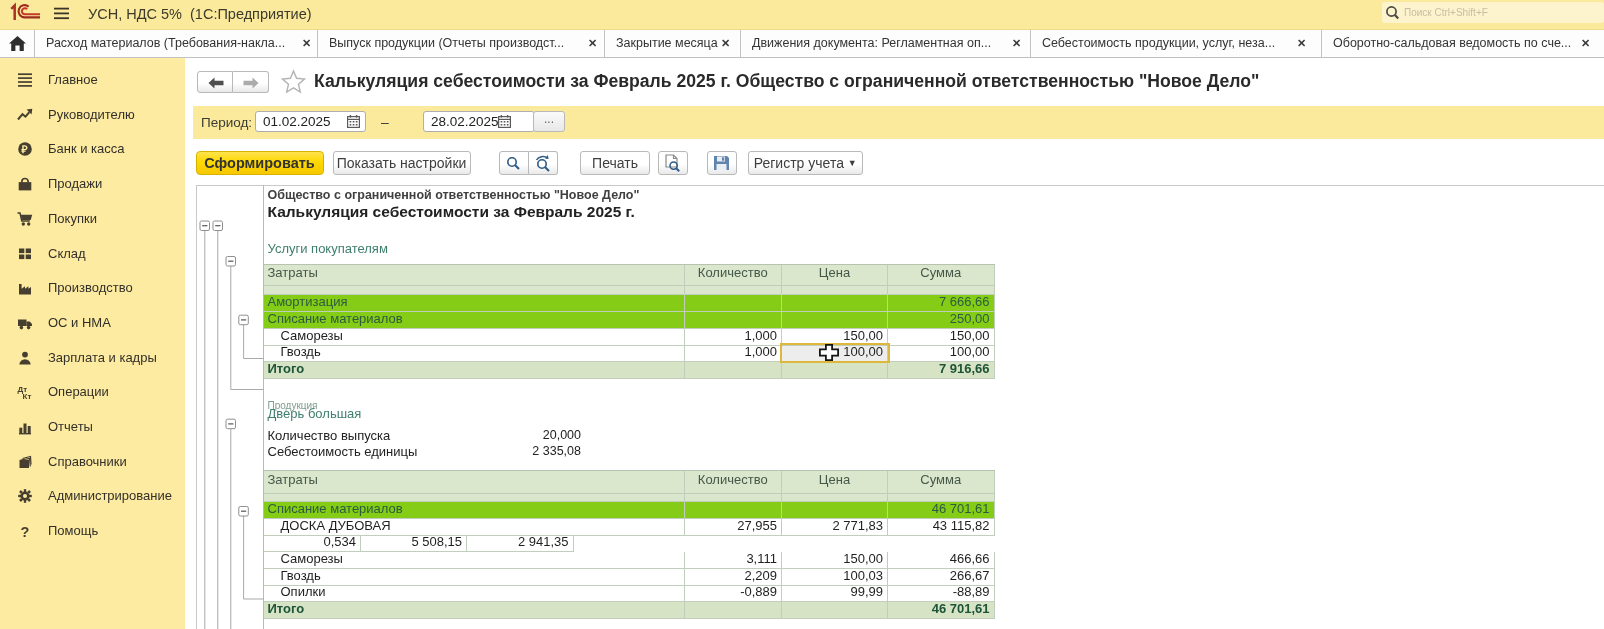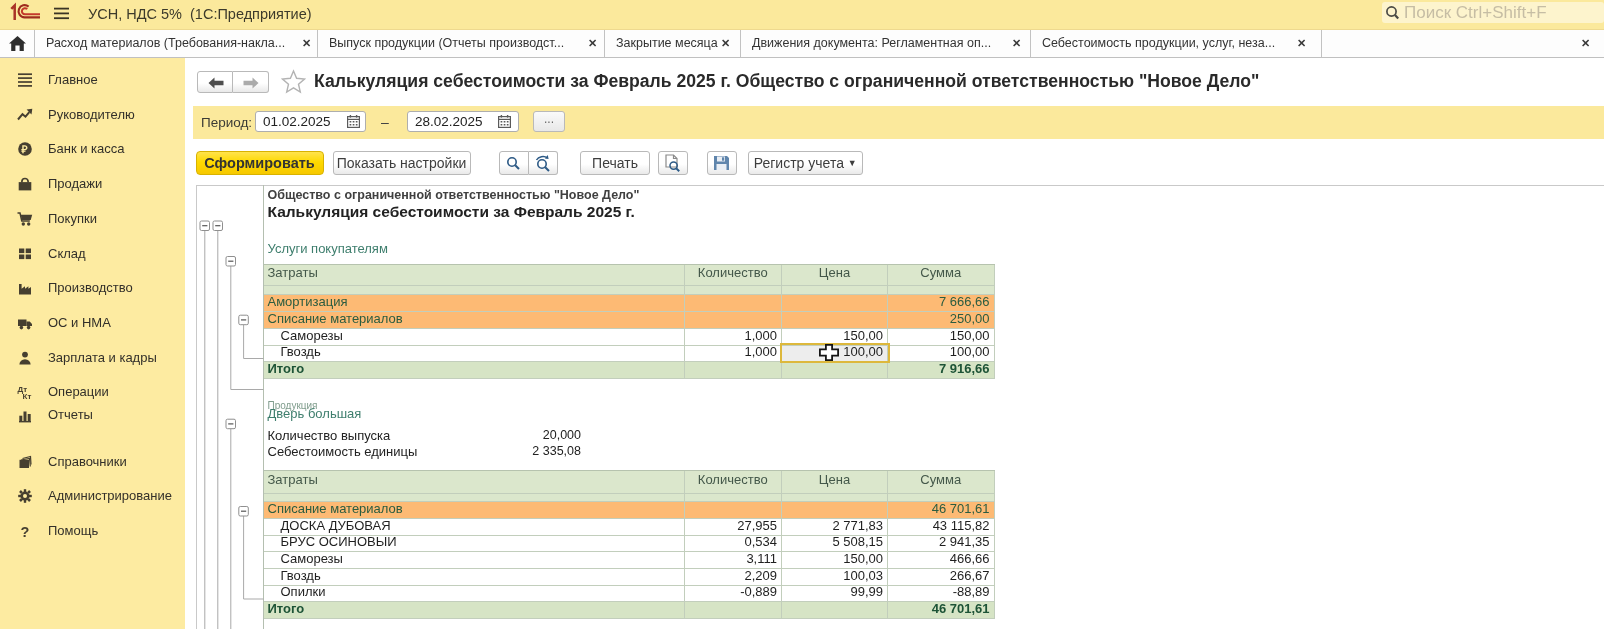--- a/index.html
+++ b/index.html
@@ -2,21 +2,21 @@
 <html><head><meta charset="utf-8">
 <style>
 * { margin:0; padding:0; box-sizing:border-box; }
 html,body { width:1604px; height:629px; overflow:hidden; font-family:"Liberation Sans", sans-serif; background:#fff; }
 .abs { position:absolute; }
 body { position:relative; }
 
 #topbar { left:0; top:0; width:1604px; height:30px; background:#fbe99c; border-bottom:1px solid #eed98f; }
 #apptitle { left:88px; top:0; height:29px; line-height:29px; font-size:14.5px; color:#3c3a2b; }
 #searchbox { left:1382px; top:2px; width:222px; height:21px; background:#fdf4cd; border-radius:3px; }
-#searchtxt { left:1404px; top:2px; height:21px; line-height:21px; font-size:17px; color:#c6bda4; }
+#searchtxt { left:1404px; top:2px; height:21px; line-height:21px; font-size:10px; color:#c6bda4; }
 
 #tabbar { left:0; top:30px; width:1604px; height:28px; background:#f2f2f2; border-bottom:1px solid #c0c0c0; }
 .tab { top:30px; height:28px; background:#fdfdfd; border-right:1px solid #c2c2c2; border-bottom:1px solid #c0c0c0; }
 .tab .tx { position:absolute; left:11px; top:0; height:26px; line-height:26px; font-size:12.5px; color:#333; white-space:nowrap; }
 .tab .cl { position:absolute; top:0; height:26px; line-height:27px; font-size:11px; color:#3a3a3a; font-weight:bold; }
 
 #sidebar { left:0; top:58px; width:185px; height:571px; background:#fdeba1; }
 .mi { position:absolute; left:0; width:185px; height:20px; }
 .mi .lbl { position:absolute; left:48px; top:0; height:20px; line-height:20px; font-size:13px; color:#33302a; white-space:nowrap; }
 .mi svg { position:absolute; left:17px; top:2px; }
@@ -29,21 +29,21 @@
 .dinput { position:absolute; top:110.5px; height:21.5px; background:#fff; border:1px solid #aeaeae; border-radius:3px; }
 .dinput .dtx { position:absolute; left:7px; top:0; height:20px; line-height:20px; font-size:13.5px; color:#222; }
 
 .rline { position:absolute; background:#c9c9c9; }
 .t { position:absolute; white-space:nowrap; }
 .rw { position:absolute; left:263.5px; width:731px; display:flex; }
 .cell { border-right:1px solid #c2cebc; border-bottom:1px solid #c2cebc; padding:0 4px 3px 4px; font-size:13px; display:flex; align-items:center; height:100%; overflow:hidden; white-space:nowrap; }
 .c1 { width:421px; } .c2 { width:97.5px; } .c3 { width:106px; } .c4 { width:106.5px; }
 .num { justify-content:flex-end; }
 .hd { background:#dbe7cc; color:#44584a; padding-bottom:5px; }
-.grp { background:#fdba74; color:#2b5c40; }
+.grp { background:#84cc16; color:#2b5c40; }
 .wht { background:#fff; color:#1f1f1f; }
 .tot { background:#d6e4c5; color:#1d5336; font-weight:bold; }
 .hdc { justify-content:center; }
 </style></head>
 <body>
 <div class="abs" id="topbar"></div>
 <div class="abs" id="apptitle">УСН, НДС 5%&nbsp; (1С:Предприятие)</div>
 <div class="abs" id="searchbox"></div>
 <svg class="abs" style="left:1385px;top:5px" width="15" height="16" viewBox="0 0 15 16">
     <circle cx="6.5" cy="6.5" r="4.6" fill="none" stroke="#4a4a45" stroke-width="1.7"></circle>
@@ -83,20 +83,21 @@
   </div>
 <div class="abs tab" style="left:741px;width:290px">
     <span class="tx">Движения документа: Регламентная оп...</span>
     <span class="cl" style="left:271px">✕</span>
   </div>
 <div class="abs tab" style="left:1031px;width:291px">
     <span class="tx">Себестоимость продукции, услуг, неза...</span>
     <span class="cl" style="left:266px">✕</span>
   </div>
 <div class="abs tab" style="left:1322px;width:282px;border-right:none">
+    <span class="tx">Оборотно-сальдовая ведомость по сче...</span>
     <span class="cl" style="left:259px">✕</span>
   </div>
 
 <div class="abs" id="main"></div>
 <div class="abs" id="sidebar"></div>
 
 <div class="mi" style="top:70px">
     <svg width="16" height="16" viewBox="0 0 16 16">
       <g stroke="#463f30" stroke-width="1.7">
         <line x1="1" y1="2.2" x2="15" y2="2.2"></line>
@@ -170,21 +171,21 @@
     </svg>
     <span class="lbl">Зарплата и кадры</span>
   </div>
 <div class="mi" style="top:382.3px">
     <svg width="16" height="16" viewBox="0 0 16 16">
       <text x="0.5" y="7.5" font-size="8" font-weight="bold" fill="#463f30" font-family="Liberation Sans">Дт</text>
       <text x="5.5" y="15" font-size="8" font-weight="bold" fill="#463f30" font-family="Liberation Sans">Кт</text>
     </svg>
     <span class="lbl">Операции</span>
   </div>
-<div class="mi" style="top:405px">
+<div class="mi" style="top:417px">
     <svg width="16" height="16" viewBox="0 0 16 16">
       <g fill="#463f30">
         <rect x="2.3" y="8.7" width="3" height="5.3"></rect>
         <rect x="6.5" y="4.5" width="3" height="9.5"></rect>
         <rect x="10.7" y="7" width="3" height="7"></rect>
         <rect x="2" y="14" width="12" height="1.4"></rect>
       </g>
     </svg>
     <span class="lbl">Отчеты</span>
   </div>
@@ -235,21 +236,21 @@
 <svg class="abs" style="left:281px;top:69px" width="25" height="25" viewBox="0 0 25 25">
     <path d="M12.5,2 L15.6,9.3 L23.5,10 L17.5,15.2 L19.3,23 L12.5,18.9 L5.7,23 L7.5,15.2 L1.5,10 L9.4,9.3 Z" fill="none" stroke="#b3b3b3" stroke-width="1.4"></path>
   </svg>
 <div class="abs" id="doctitle">Калькуляция себестоимости за Февраль 2025 г. Общество с ограниченной ответственностью "Новое Дело"</div>
 
 <div class="abs" id="periodband"></div>
 <div class="abs" style="left:201px;top:106px;height:33px;line-height:33px;font-size:13.5px;color:#3b3b35">Период:</div>
 <div class="dinput" style="left:255px;width:111px">
     <span class="dtx">01.02.2025</span>
   </div>
-<div class="dinput" style="left:407px;width:112px">
+<div class="dinput" style="left:423px;width:112px">
     <span class="dtx">28.02.2025</span>
   </div>
 <svg class="abs" style="left:347px;top:115px" width="13" height="13" viewBox="0 0 13 13">
     <rect x="0.6" y="1.6" width="11.8" height="10.8" fill="none" stroke="#5a5a5a" stroke-width="1.2"></rect>
     <line x1="0.6" y1="4.4" x2="12.4" y2="4.4" stroke="#5a5a5a" stroke-width="1.2"></line>
     <line x1="3.4" y1="0" x2="3.4" y2="2.6" stroke="#5a5a5a" stroke-width="1.4"></line>
     <line x1="9.6" y1="0" x2="9.6" y2="2.6" stroke="#5a5a5a" stroke-width="1.4"></line>
     <g fill="#5a5a5a">
       <rect x="2.6" y="6" width="1.7" height="1.5"></rect>
       <rect x="5.7" y="6" width="1.7" height="1.5"></rect>
@@ -424,21 +425,20 @@
     <div class="cell c3 grp"></div>
     <div class="cell c4 grp num">46 701,61</div>
 </div>
 <div class="rw" style="top:518.5px;height:17px">
  <div class="cell c1 wht" style="padding-left:17px">ДОСКА ДУБОВАЯ</div>
     <div class="cell c2 wht num">27,955</div>
     <div class="cell c3 wht num">2 771,83</div>
     <div class="cell c4 wht num">43 115,82</div>
 </div>
 <div class="rw" style="top:535.5px;height:16.5px">
- <div class="cell c1 wht" style="padding-left:17px">БРУС ОСИНОВЫЙ</div>
     <div class="cell c2 wht num">0,534</div>
     <div class="cell c3 wht num">5 508,15</div>
     <div class="cell c4 wht num">2 941,35</div>
 </div>
 <div class="rw" style="top:552px;height:16.5px">
  <div class="cell c1 wht" style="padding-left:17px">Саморезы</div>
     <div class="cell c2 wht num">3,111</div>
     <div class="cell c3 wht num">150,00</div>
     <div class="cell c4 wht num">466,66</div>
 </div>

